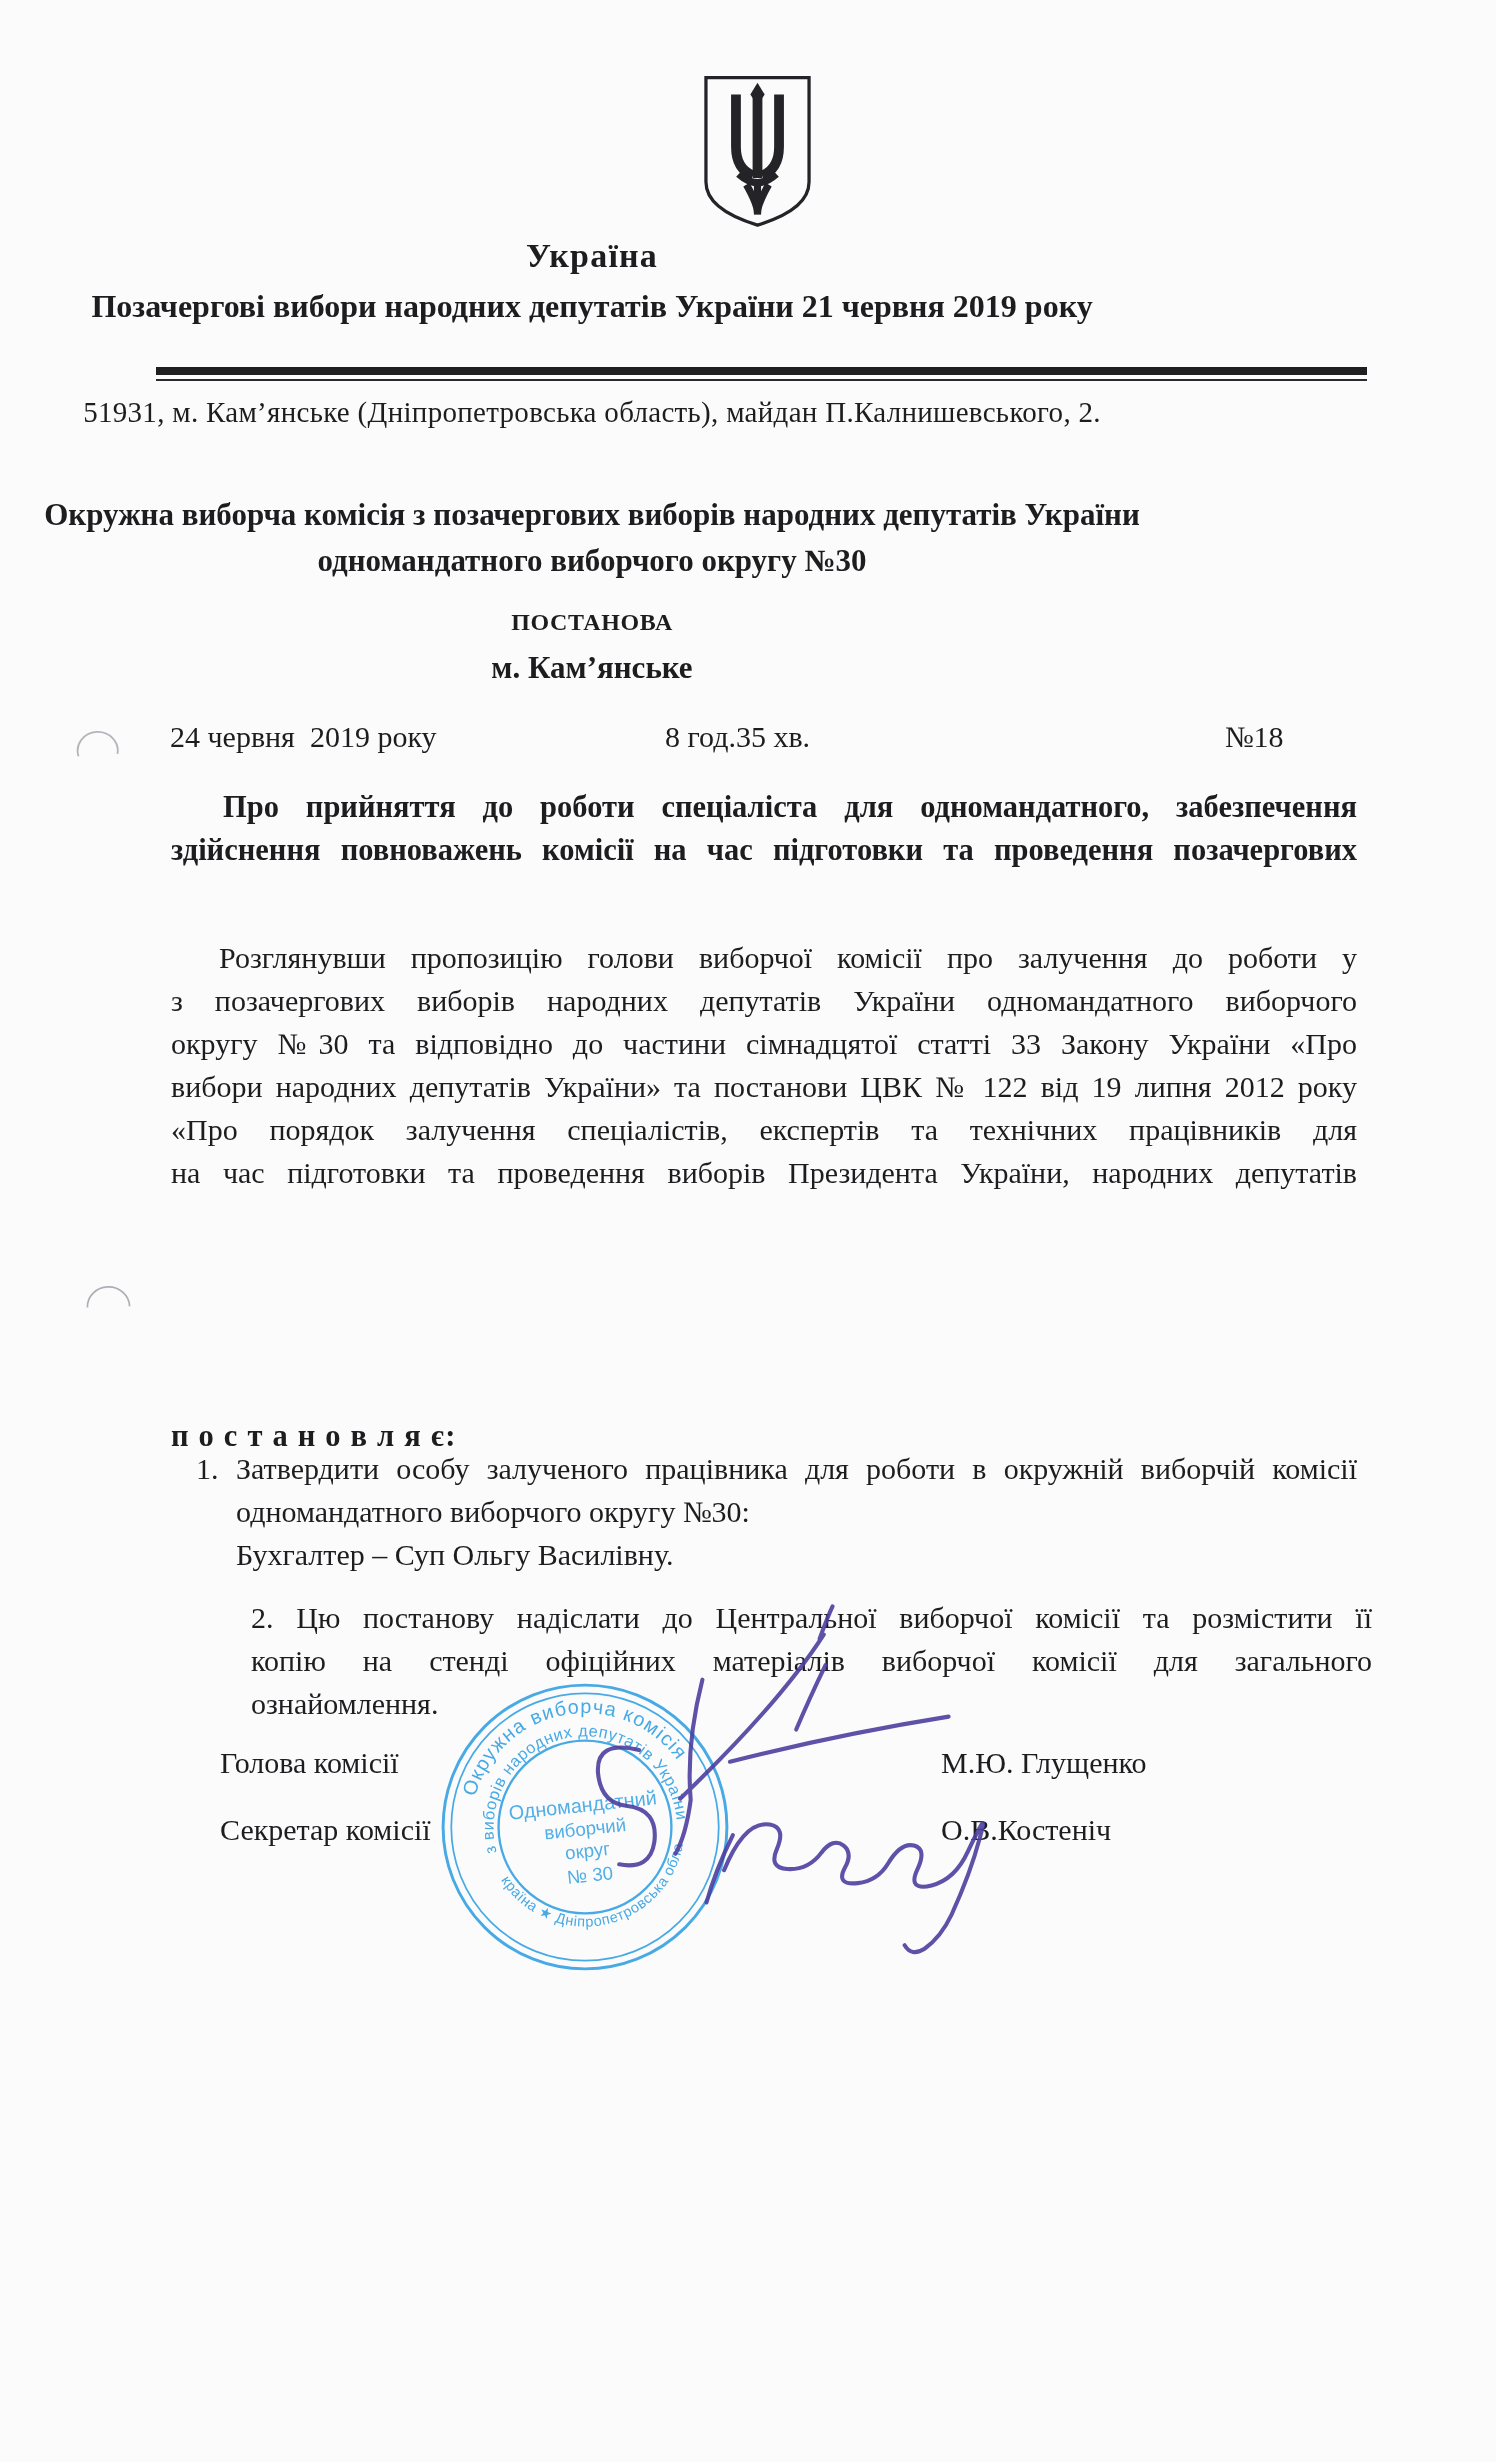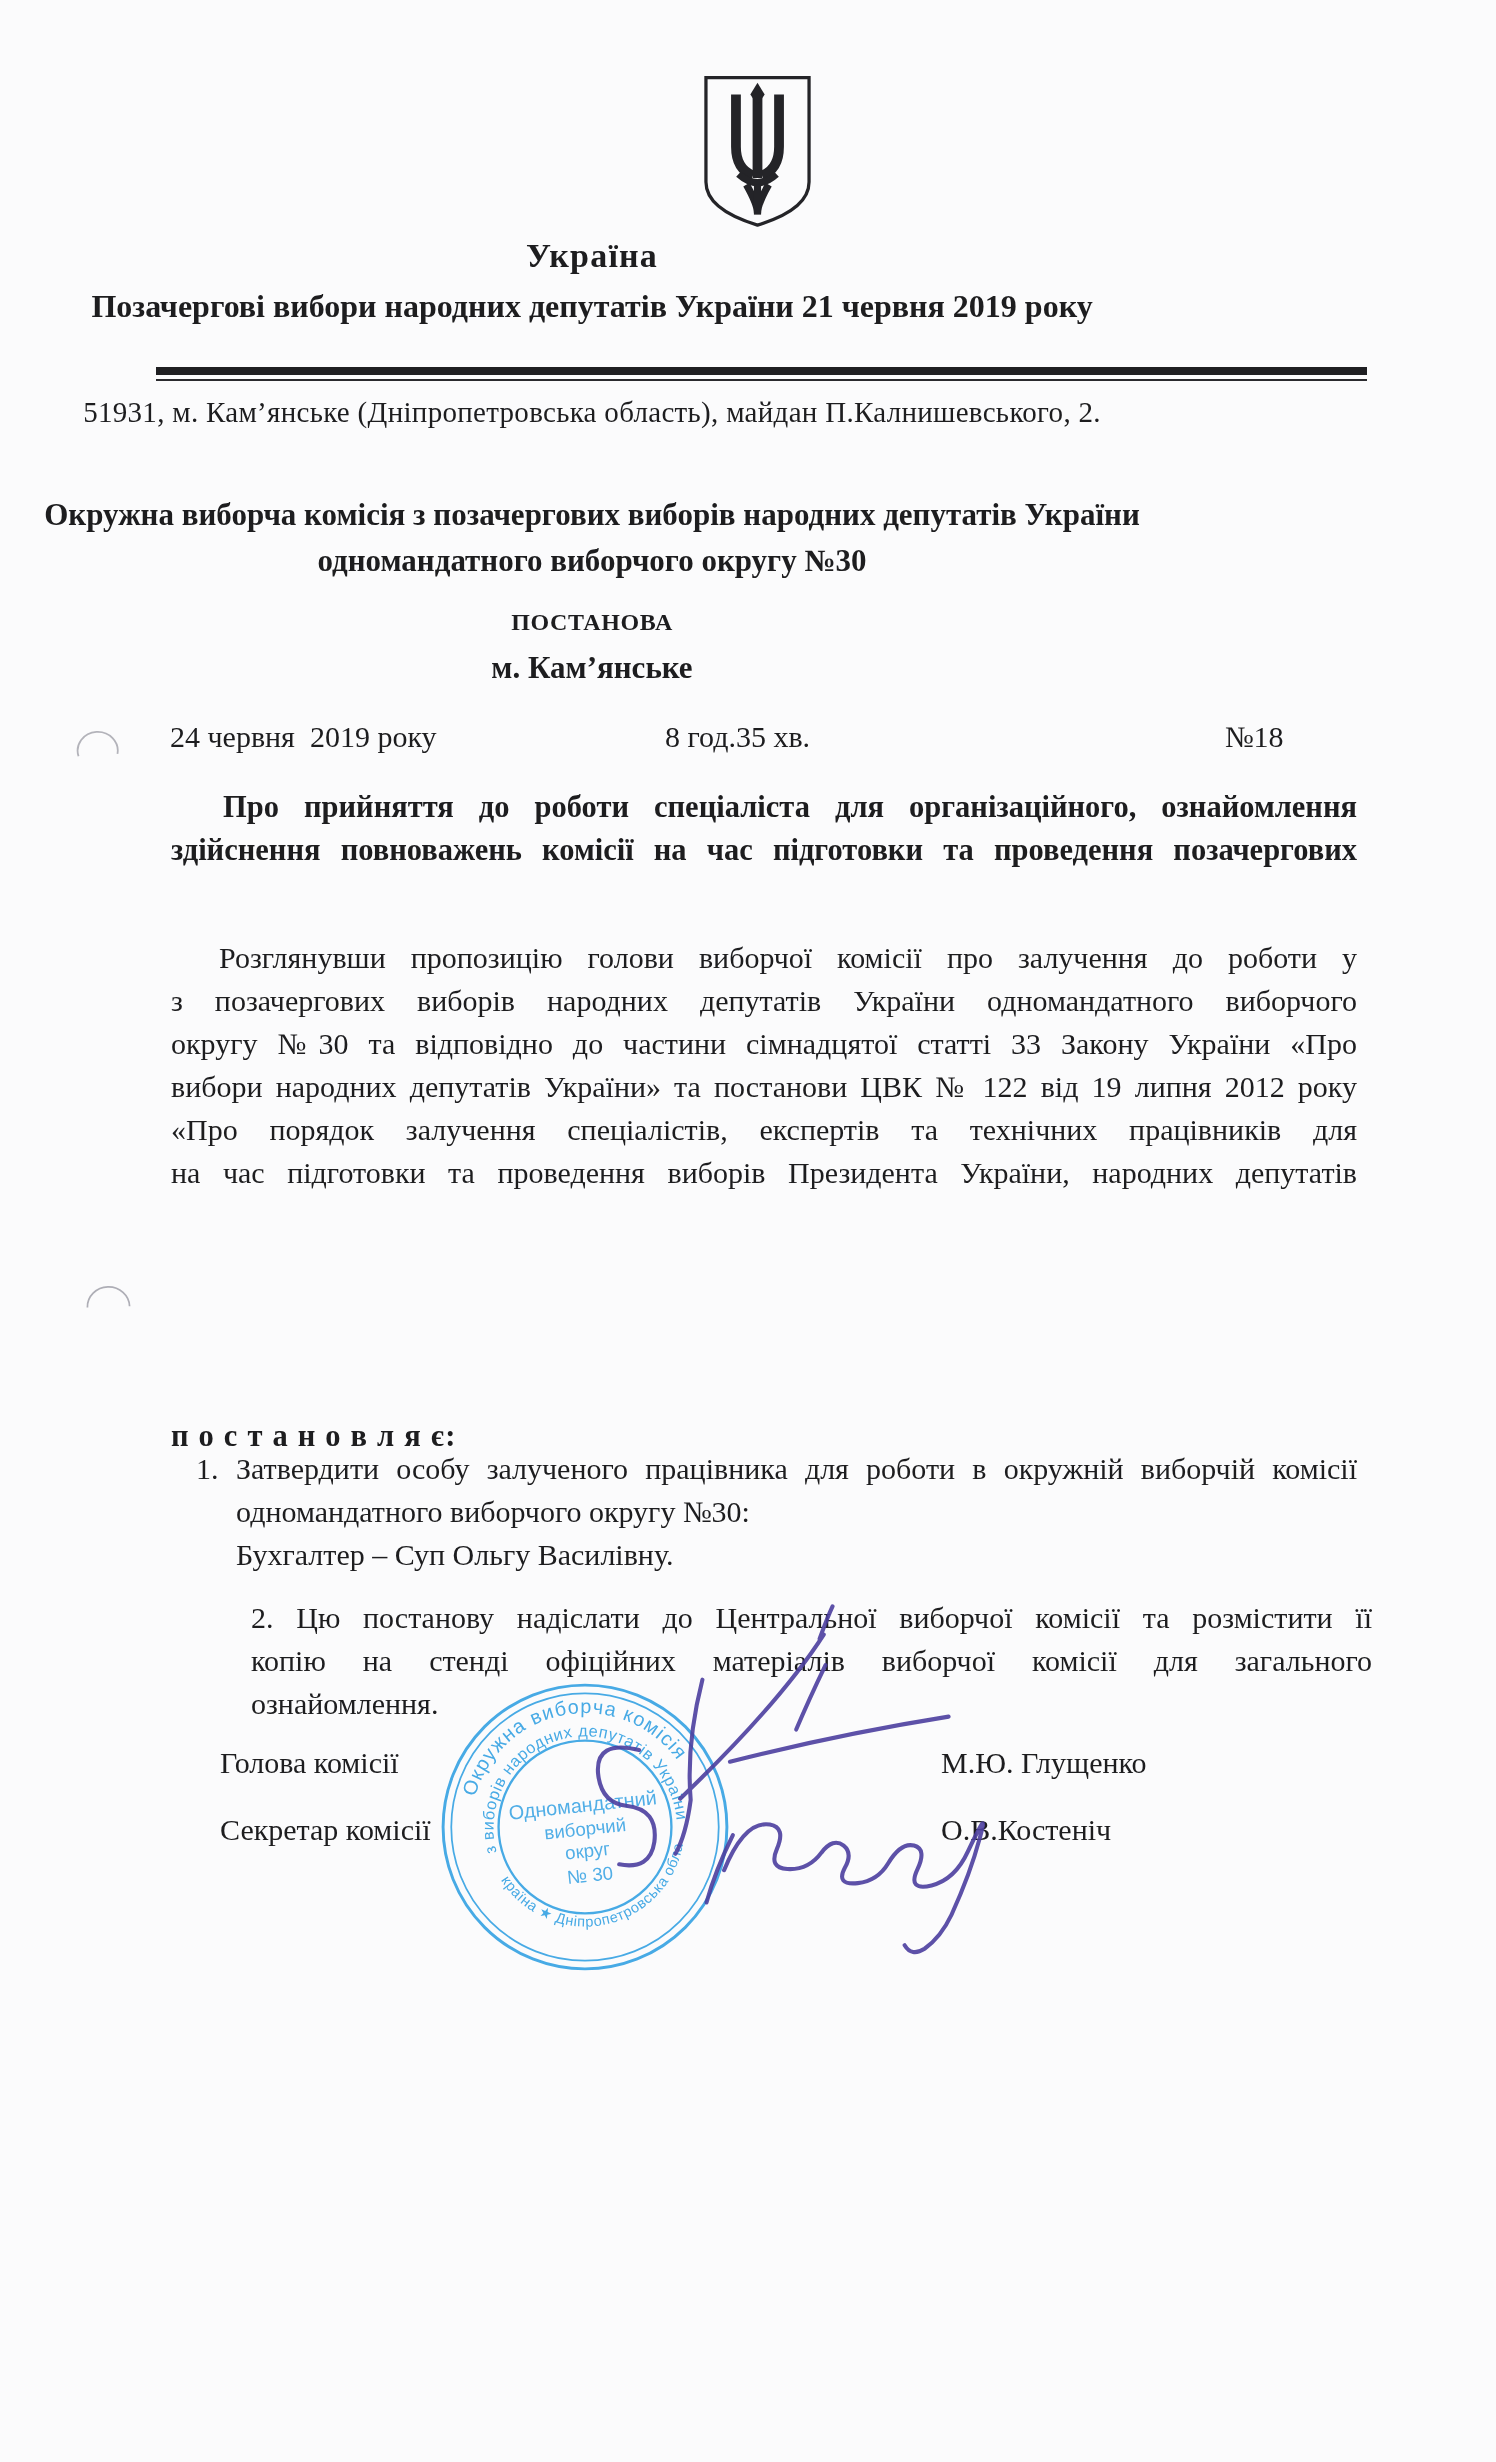--- a/index.html
+++ b/index.html
@@ -93,21 +93,21 @@
   <div class="abs ctr doctype bold">ПОСТАНОВА</div>
   <div class="abs ctr place bold">м. Кам’янське</div>
 
   <div class="abs meta" style="left:0;width:1496px;">
     <span class="abs date">24 червня  2019 року</span>
     <span class="abs time">8 год.35 хв.</span>
     <span class="abs number">№18</span>
   </div>
 
   <section class="abs col subject">
-    <div class="jline first">Про прийняття до роботи спеціаліста для організаційного, ознайомлення</div>
+    <div class="jline first">Про прийняття до роботи спеціаліста для одномандатного, забезпечення</div>
     <div class="jline">здійснення повноважень комісії на час підготовки та проведення позачергових</div>
   </section>
 
   <section class="abs col preamble">
     <div class="jline first">Розглянувши пропозицію голови виборчої комісії про залучення до роботи у</div>
     <div class="jline">з позачергових виборів народних депутатів України одномандатного виборчого</div>
     <div class="jline">округу №30  та відповідно до частини сімнадцятої статті 33 Закону України «Про</div>
     <div class="jline">вибори народних депутатів України» та постанови ЦВК № 122 від 19 липня 2012 року</div>
     <div class="jline">«Про порядок залучення спеціалістів, експертів та технічних працівників для</div>
     <div class="jline">на час підготовки та проведення виборів Президента України, народних депутатів</div>

